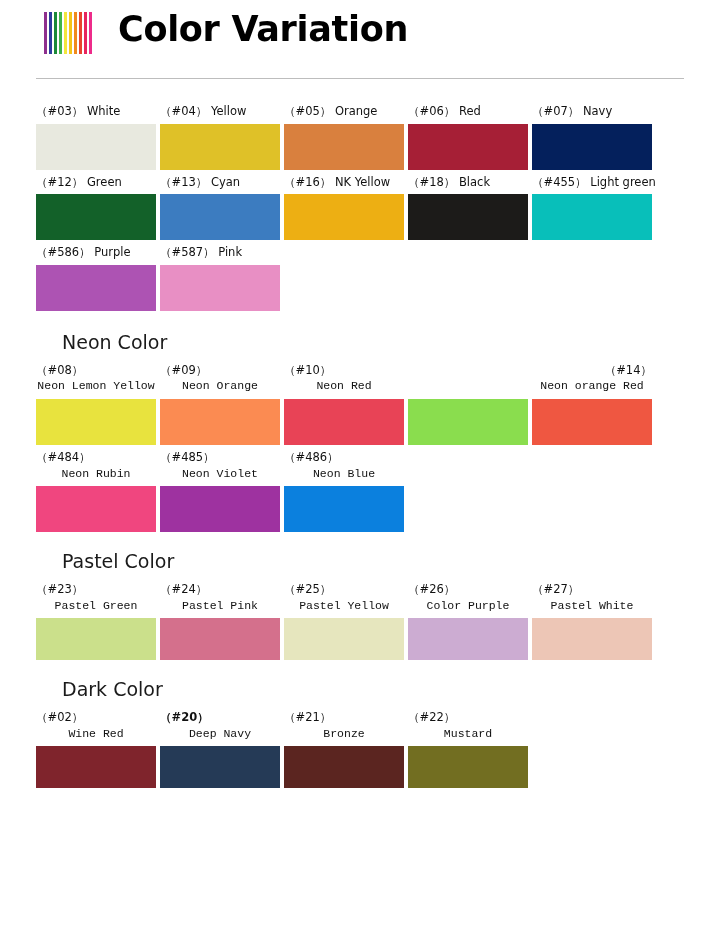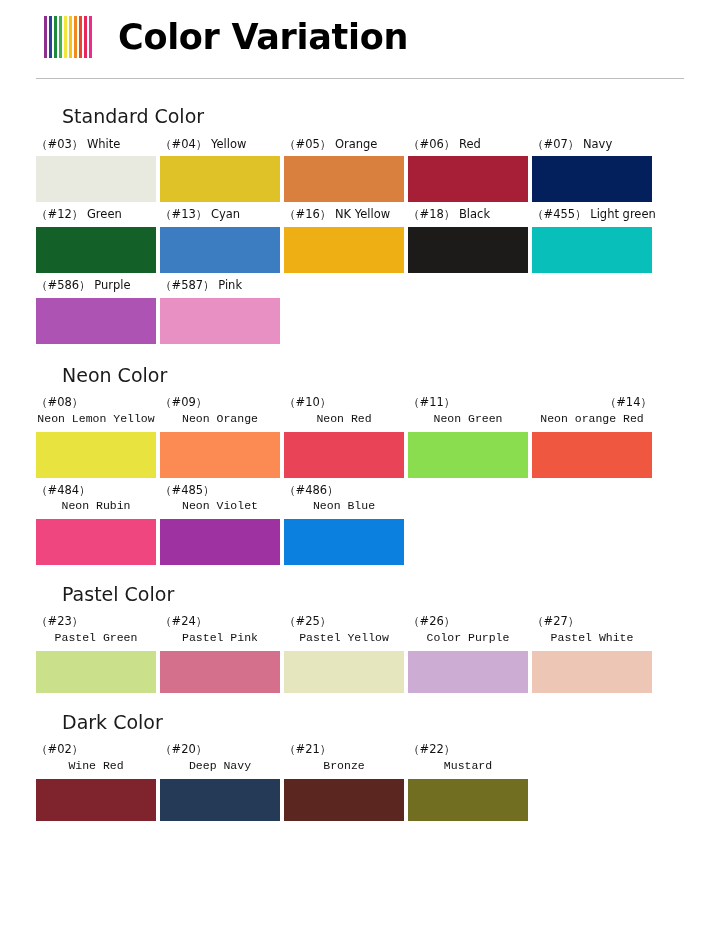--- a/index.html
+++ b/index.html
@@ -13,21 +13,21 @@
     font-family: "DejaVu Sans", sans-serif;
     color: #000000;
     overflow: hidden;
   }
 
   
   .header {
     position: relative;
     padding: 12px 36px 0 36px;
     display: flex;
-    align-items: center;
+    align-items: flex-start;
     height: 62px;
     box-sizing: border-box;
   }
   .logo-stripes {
     display: flex;
     align-items: flex-end;
     gap: 2px;
     height: 42px;
     margin-left: 8px;
     margin-right: 26px;
@@ -139,21 +139,20 @@
       <span class="stripe" style="background: rgb(232, 68, 46);"></span>
       <span class="stripe" style="background: rgb(232, 37, 92);"></span>
       <span class="stripe" style="background: rgb(237, 43, 138);"></span>
     </div>
   <div class="page-title">Color Variation</div>
 </div>
 <div class="header-rule"></div>
 
 <div class="sections">
     <div class="section section-standard">
-      <div class="section-title">Standard Color</div>
       <div class="rows">
         <div class="swatch-row">
           <div class="cell">
             <div class="cell-label lbl-l"><span>（#03） White</span></div>
             <div class="swatch" style="background: rgb(232, 233, 223);"></div>
           </div>
           <div class="cell">
             <div class="cell-label lbl-l"><span>（#04） Yellow</span></div>
             <div class="swatch" style="background: rgb(223, 193, 40);"></div>
           </div>
@@ -214,21 +213,20 @@
           </div>
           <div class="cell">
             <div class="cell-label lbl-c"><span class="cell-code" style="text-align: left;">（#09）</span><span class="cell-name">Neon Orange</span></div>
             <div class="swatch" style="background: rgb(251, 139, 82);"></div>
           </div>
           <div class="cell">
             <div class="cell-label lbl-c"><span class="cell-code" style="text-align: left;">（#10）</span><span class="cell-name">Neon Red</span></div>
             <div class="swatch" style="background: rgb(232, 67, 86);"></div>
           </div>
           <div class="cell">
-            <div class="cell-label lbl-c"><span class="cell-code" style="text-align: left;">（#11）</span><span class="cell-name">Neon Green</span></div>
             <div class="swatch" style="background: rgb(138, 221, 78);"></div>
           </div>
           <div class="cell">
             <div class="cell-label lbl-c"><span class="cell-code" style="text-align: right;">（#14）</span><span class="cell-name">Neon orange Red</span></div>
             <div class="swatch" style="background: rgb(239, 87, 65);"></div>
           </div>
         </div>
         <div class="swatch-row">
           <div class="cell">
             <div class="cell-label lbl-c"><span class="cell-code" style="text-align: left;">（#484）</span><span class="cell-name">Neon Rubin</span></div>
@@ -274,21 +272,21 @@
     </div>
     <div class="section section-dark">
       <div class="section-title">Dark Color</div>
       <div class="rows">
         <div class="swatch-row">
           <div class="cell">
             <div class="cell-label lbl-c"><span class="cell-code" style="text-align: left;">（#02）</span><span class="cell-name">Wine Red</span></div>
             <div class="swatch" style="background: rgb(127, 36, 44);"></div>
           </div>
           <div class="cell">
-            <div class="cell-label lbl-c"><span class="cell-code" style="text-align: left;">（#20）</span><span class="cell-name">Deep Navy</span></div>
+            <div class="cell-label lbl-c"><span class="cell-code" style="text-align: left; font-weight: bold;">（#20）</span><span class="cell-name">Deep Navy</span></div>
             <div class="swatch" style="background: rgb(37, 58, 86);"></div>
           </div>
           <div class="cell">
             <div class="cell-label lbl-c"><span class="cell-code" style="text-align: left;">（#21）</span><span class="cell-name">Bronze</span></div>
             <div class="swatch" style="background: rgb(91, 37, 32);"></div>
           </div>
           <div class="cell">
             <div class="cell-label lbl-c"><span class="cell-code" style="text-align: left;">（#22）</span><span class="cell-name">Mustard</span></div>
             <div class="swatch" style="background: rgb(114, 110, 33);"></div>
           </div>

